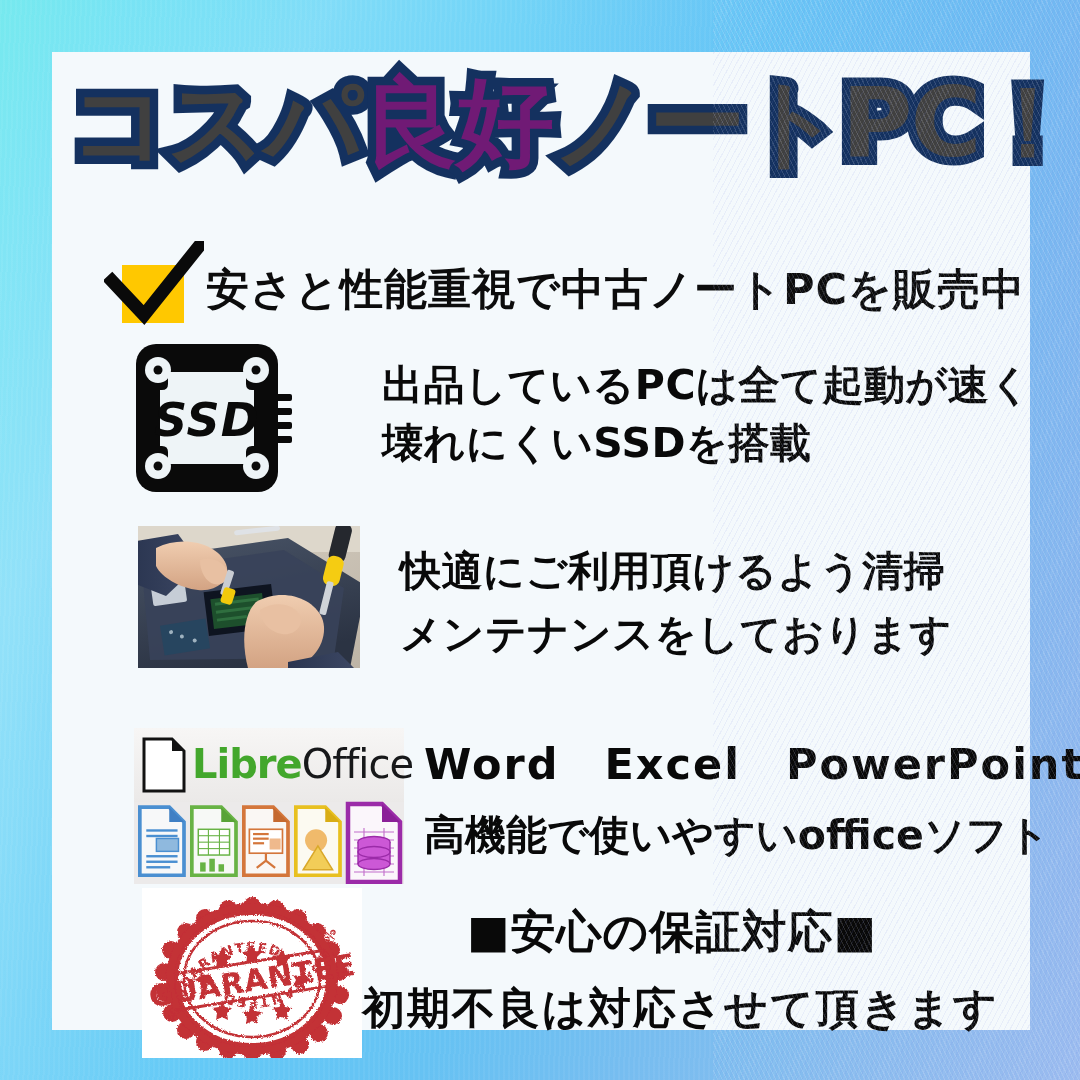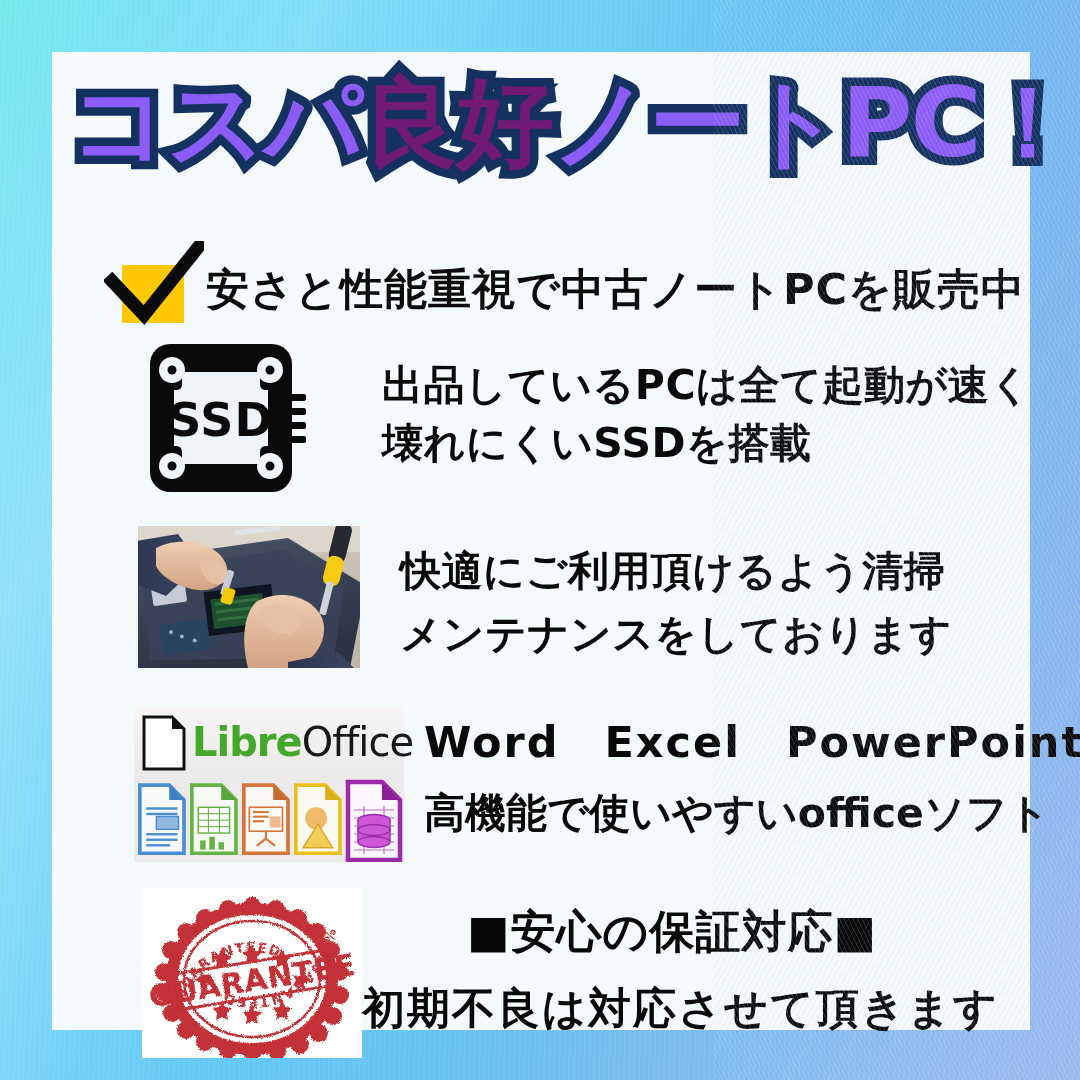--- a/index.html
+++ b/index.html
@@ -55,21 +55,21 @@
     text-align:center;
     font-family:"DejaVu Sans","Liberation Sans",sans-serif;
     font-weight:900;
     font-size:97px;
     line-height:1.02;
     letter-spacing:-2px;
     white-space:nowrap;
   }
   .headline .seg{
     display:inline;
-    color:#8b5cf6;
+    color:#404040;
     -webkit-text-stroke:17px #14315f;
     paint-order:stroke fill;
   }
   .headline .seg.hl{
     color:#701a75;
   }
 
   
   .check-row{
     position:absolute;left:66px;top:203px;width:900px;height:72px;
@@ -91,30 +91,30 @@
   .row .media{position:absolute;left:0;top:0;}
   .row .body{
     position:absolute;
     font-family:"DejaVu Sans","Liberation Sans",sans-serif;
     color:#090909;font-weight:700;
   }
   .row .line{white-space:nowrap;}
 
   
   #row-ssd{top:286px;height:166px;}
-  #row-ssd .media{left:94px;top:0;width:160px;height:160px;}
+  #row-ssd .media{left:80px;top:0;width:160px;height:160px;font-style:italic;}
   #row-ssd .body{left:330px;top:18px;font-size:41px;line-height:58px;letter-spacing:.5px;}
 
   
   #row-maint{top:470px;height:160px;}
   #row-maint .media{left:86px;top:4px;width:222px;height:142px;}
   #row-maint .body{left:348px;top:18px;font-size:41px;line-height:63px;letter-spacing:.5px;}
 
   
-  #row-office{top:654px;height:170px;}
+  #row-office{top:676px;height:170px;}
   #row-office .media{left:82px;top:0;width:270px;height:156px;}
   #row-office .body{left:372px;top:8px;}
   #row-office .line1{
     font-size:43px;letter-spacing:2px;white-space:nowrap;font-weight:700;
     font-family:"DejaVu Sans","Liberation Sans",sans-serif;
   }
   #row-office .line2{
     margin-top:14px;font-size:41px;white-space:nowrap;font-weight:700;
   }
 

